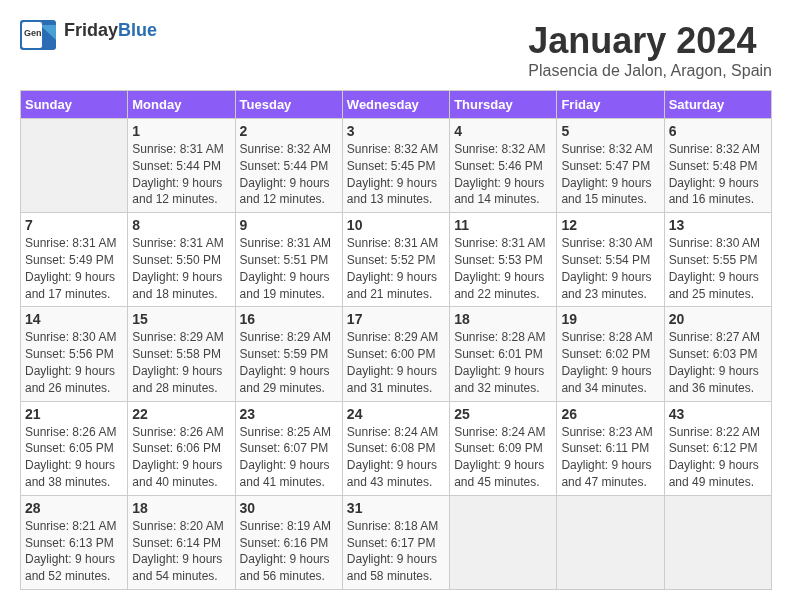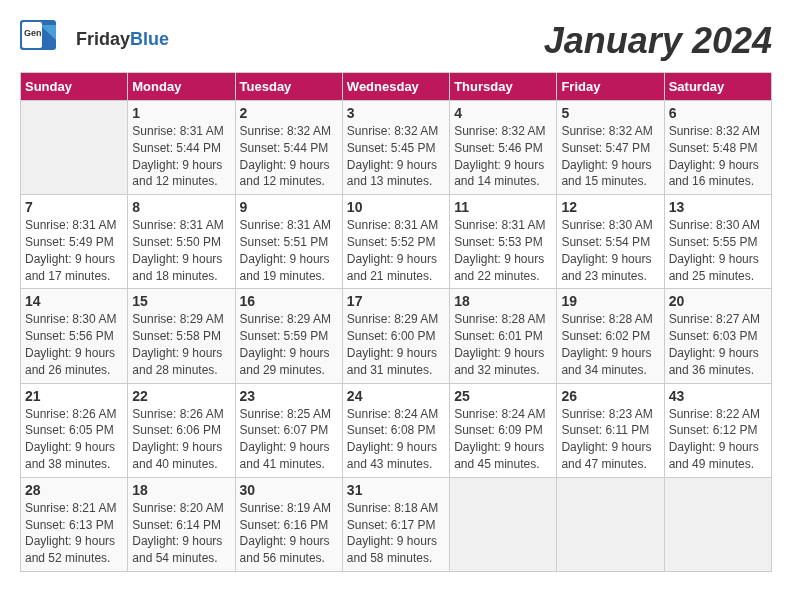--- a/index.html
+++ b/index.html
@@ -11,57 +11,56 @@
       padding: 20px;
     }
     .header-section {
       display: flex;
       justify-content: space-between;
       align-items: flex-start;
       margin-bottom: 10px;
     }
     .logo {
       display: flex;
-      align-items: flex-end;
-      gap: 20px;
+      align-items: flex-start;
+      gap: 8px;
     }
     .logo-text-general {
       font-size: 18px;
       font-weight: bold;
       color: #333;
     }
     .logo-text-blue {
       font-size: 18px;
       font-weight: bold;
       color: #2a6db5;
     }
     .logo-icon {
       width: 36px;
       height: 30px;
     }
     .title-section {
       text-align: left;
-      font-style: italic;
     }
     .month-title {
       font-size: 36px;
       font-weight: bold;
       color: #333;
     }
     .location-title {
       font-size: 16px;
       color: #555;
     }
     table {
       width: 100%;
       border-collapse: collapse;
       font-size: 11px;
     }
     thead tr {
-      background-color: #be185d;
+      background-color: #8b5cf6;
       color: white;
     }
     thead th {
       padding: 6px 4px;
       text-align: left;
       font-size: 13px;
       font-weight: bold;
       border: 1px solid #ccc;
     }
     tbody tr {
@@ -105,20 +104,21 @@
       <polygon points="20,5 36,5 36,20" fill="#4a9fd5"></polygon>
       <rect x="2" y="2" width="20" height="26" rx="2" fill="white"></rect>
       <text x="4" y="16" font-size="9" font-weight="bold" fill="#333">Gen</text>
     </svg>
     <div>
       <span class="logo-text-general">Friday</span><span class="logo-text-blue">Blue</span>
     </div>
   </div>
   <div class="title-section">
     <div class="month-title">January 2024</div>
+    <div class="location-title">Plasencia de Jalon, Aragon, Spain</div>
   </div>
 </div>
 
 <table>
   <thead>
     <tr>
     <th>Sunday</th>
         <th>Monday</th>
         <th>Tuesday</th>
         <th>Wednesday</th>

